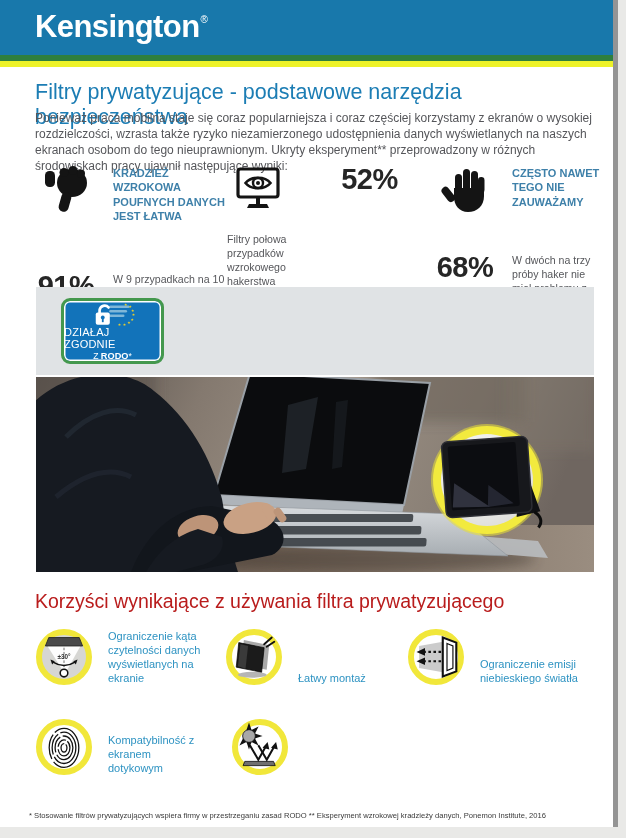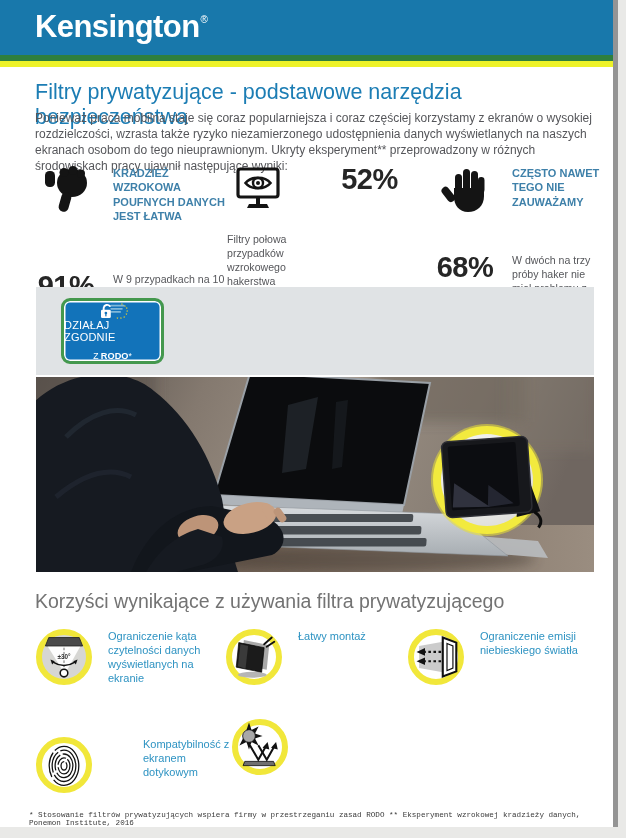--- a/index.html
+++ b/index.html
@@ -28,38 +28,38 @@
   .stat-value { font-size:29px; font-weight:700; color:#262626; text-align:center; letter-spacing:-0.5px; }
   .stat-desc { font-size:10.6px; color:#56575b; line-height:1.32; padding-top:3px; }
 
   
   .rodo-box { position:absolute; left:36px; top:287px; width:558px; height:88px; background:#e0e3e5; }
   .badge { position:absolute; left:25px; top:11px; width:103px; height:66px; background:#1273ba;
            border:3px solid #44984d; border-radius:9px; box-shadow:inset 0 0 0 1.5px #ffffff;
            display:flex; flex-direction:column; align-items:center; }
   .badge svg { margin-top:2px; }
   .badge-line1 { font-size:11px; color:#fff; letter-spacing:0.2px; margin-top:0px; }
-  .badge-line2 { font-size:8.6px; color:#fff; margin-top:8px; }
+  .badge-line2 { font-size:8.6px; color:#fff; margin-top:1px; }
   .badge-line2 b { font-size:9.2px; }
   .rodo-text { position:absolute; left:150px; top:10px; width:402px; font-size:11.6px; color:#55565a; line-height:1.56; }
 
   
   .photo { position:absolute; left:36px; top:377px; width:558px; height:195px; overflow:hidden; background:#877d73; }
 
   
-  .benefits-title { position:absolute; left:35px; top:590px; font-size:19.5px; color:#737373; }
-  .benefit { position:absolute; display:flex; align-items:flex-start; }
+  .benefits-title { position:absolute; left:35px; top:590px; font-size:19.5px; color:#b91c1c; }
+  .benefit { position:absolute; display:flex; align-items:flex-end; }
   .b1 { left:36px;  top:629px; } .b2 { left:226px; top:629px; } .b3 { left:408px; top:629px; }
-  .b4 { left:36px;  top:737px;gap:35px; } .b5 { left:232px; top:719px; } .b6 { left:417px; top:719px; }
+  .b4 { left:36px;  top:719px; } .b5 { left:232px; top:719px; } .b6 { left:417px; top:719px; }
   .bcircle { width:56px; height:56px; border-radius:50%; border:6px solid #f1e73a; background:#fff;
              display:flex; align-items:center; justify-content:center; flex:none; }
   .bcircle.grey-int { background:#d6d6d3; }
   .blabel { margin-left:16px; width:100px; font-size:11px; color:#2e93c2; line-height:1.28; }
 
-  .footnote { position:absolute; left:29px; top:811px; font-size:7.6px; color:#3a3a3a;font-family:Liberation Mono, monospace; }
+  .footnote { position:absolute; left:29px; top:811px; font-size:7.6px; color:#3a3a3a; }
 </style>
 </head>
 <body>
 
 <div class="page">
   <div class="sheet">
 
     <div class="header">
       <div class="logo"><span>Kensington</span><sup>®</sup></div>
     </div>

